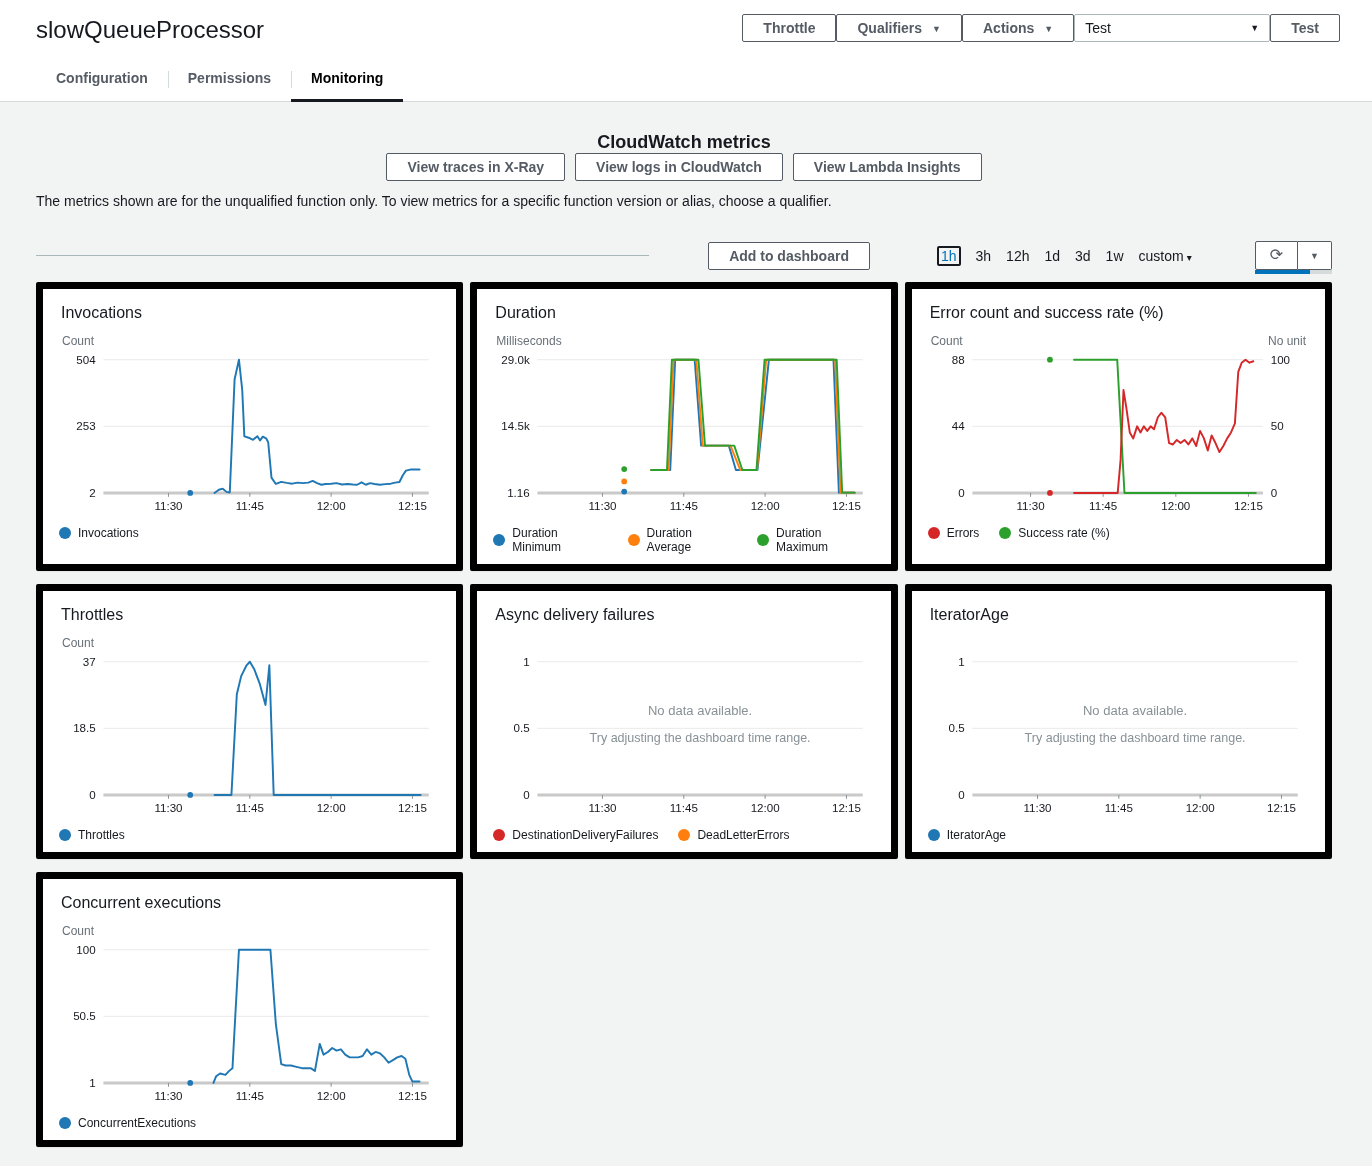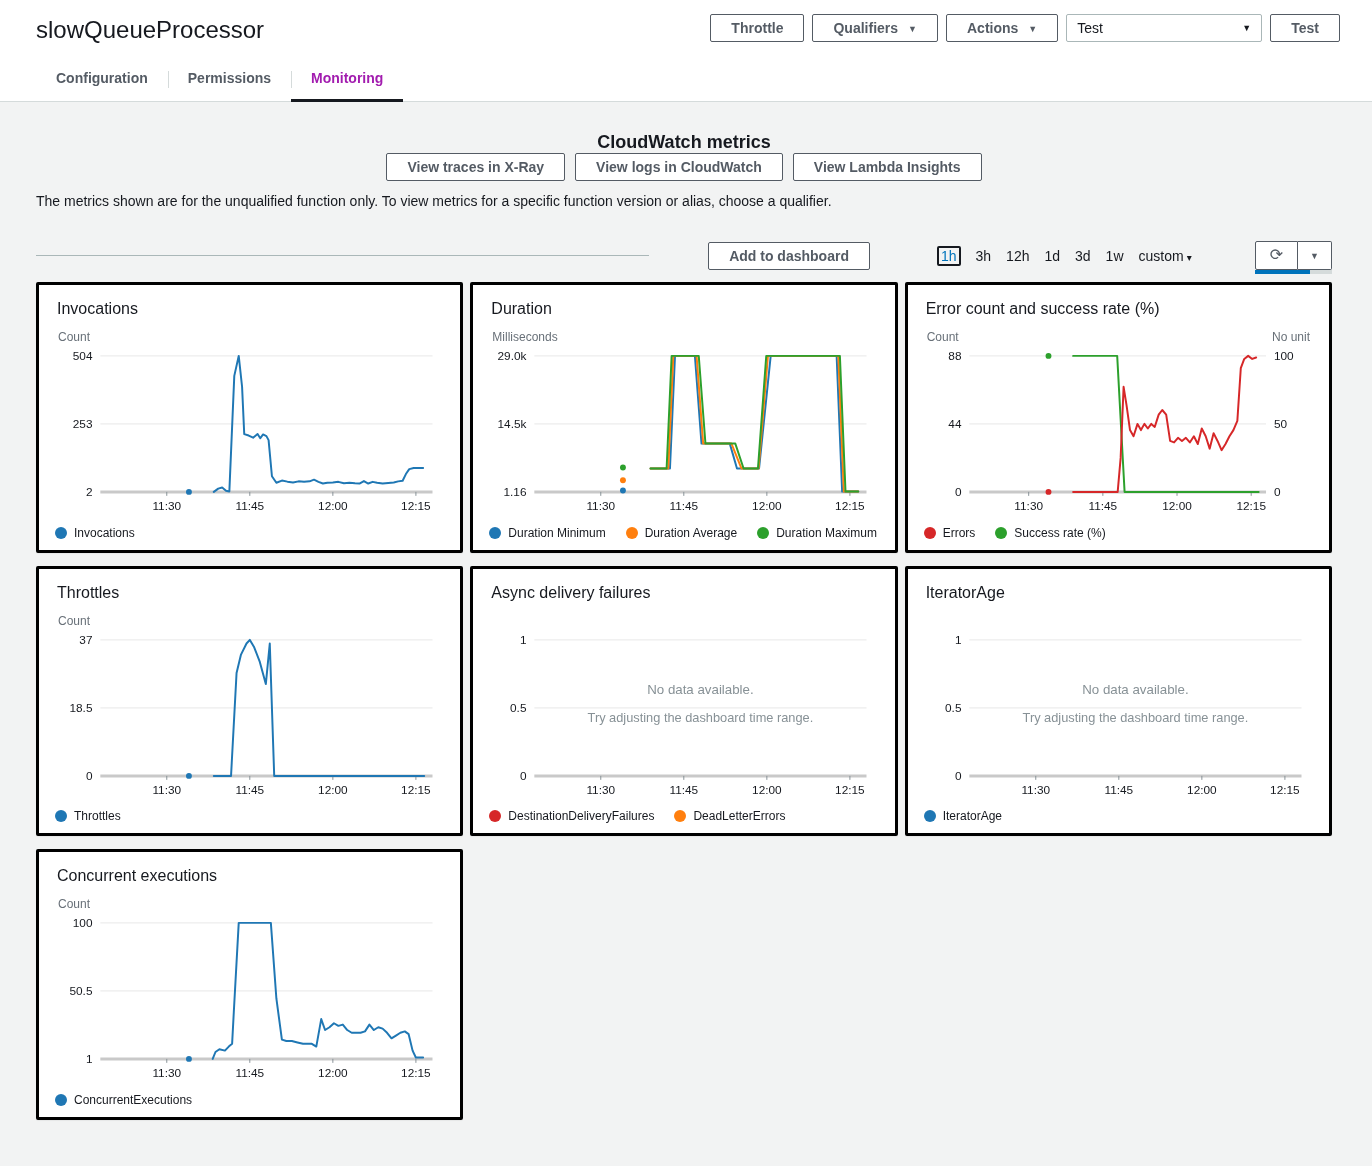--- a/index.html
+++ b/index.html
@@ -9,39 +9,39 @@
     font-family:"Liberation Sans", sans-serif;
     color:#16191f;
     -webkit-font-smoothing:antialiased;
   }
   .page { width:1372px; min-height:1166px; }
 
   
   .header-wrap { background:#ffffff; padding:14px 32px 0 32px; border-bottom:1px solid #d5dbdb; }
   .header-top { display:flex; justify-content:space-between; align-items:flex-start; }
   .page-title { font-size:24px; font-weight:400; margin:2px 0 0 4px; color:#16191f; }
-  .header-actions { display:flex; gap:8px; align-items:stretch; }
+  .header-actions { display:flex; gap:0; align-items:stretch; }
   .btn {
     background:#fff; border:1px solid #545b64; color:#545b64;
     font-weight:700; font-size:14px; padding:5px 20px; border-radius:2px;
     cursor:pointer; font-family:inherit; white-space:nowrap;
   }
   .btn .caret { font-size:9px; margin-left:10px; position:relative; top:-1px; color:#545b64; }
   .test-select {
     border:1px solid #aab7b8; border-radius:2px; padding:5px 10px; width:196px;
     display:flex; justify-content:space-between; align-items:center;
     font-size:14px; color:#16191f; background:#fff; cursor:pointer;
   }
   .test-select .caret { font-size:9px; color:#16191f; }
 
   
   .tabs { display:flex; margin-top:26px; padding-left:4px; }
   .tab { font-size:14px; font-weight:700; color:#545b64; padding:0 20px 15px 20px; position:relative; cursor:pointer; }
   .tab + .tab::before { content:""; position:absolute; left:0; top:1px; height:17px; width:1px; background:#d5dbdb; }
-  .tab.active { color:#a21caf; }
+  .tab.active { color:#000000; }
   .tab.active::after { content:""; position:absolute; left:0; right:0; bottom:-1px; height:3px; background:#16191f; }
 
   
   main { padding:30px 40px 40px 36px; }
   .section-header { display:flex; justify-content:space-between; align-items:center;flex-direction:column; }
   .section-title { font-size:18px; font-weight:700; margin:0; }
   .section-buttons { display:flex; gap:10px; }
   .desc { font-size:14px; margin:12px 0 0 0; color:#16191f; }
 
   .controls-row { display:flex; align-items:center; margin-top:32px;gap:45px; }
@@ -58,21 +58,21 @@
   .refresh-caret-btn {
     border:1px solid #545b64; border-left:none; background:#fff; color:#545b64; cursor:pointer;
     font-size:9px; padding:5px 12px; border-radius:0 2px 2px 0; font-family:inherit;
   }
   .progress { position:absolute; left:0; right:0; bottom:-4px; height:4px; background:#d5dbdb; }
   .progress-fill { height:100%; background:#0073bb; }
 
   
   .charts-grid { display:grid; grid-template-columns:repeat(3,1fr); gap:13px 7px; margin-top:12px; }
   .card {
-    background:#fff; border:3px solid #000000; border-radius:2px;
+    background:#fff; border:7px solid #000000; border-radius:2px;
     padding:15px 16px 10px 16px; box-shadow:0 1px 1px rgba(0,0,0,0.05);
   }
   .card-title { font-size:16px; font-weight:400; margin:0 0 12px 2px; color:#16191f; }
   .unit-row { display:flex; justify-content:space-between; font-size:12px; color:#687078; padding:0 3px; margin-bottom:4px; min-height:14px; }
   .chart-svg { display:block; width:100%; height:auto; }
   .chart-svg text { font-family:"Liberation Sans", sans-serif; }
   .legend-row { display:flex; gap:20px; font-size:12px; margin-top:6px; align-items:center; color:#16191f; }
   .legend-row.split { justify-content:flex-start; }
   .legend-item { display:flex; align-items:center; gap:7px; cursor:pointer; }
   .legend-marker { width:12px; height:12px; border-radius:50%; flex:0 0 auto; }

